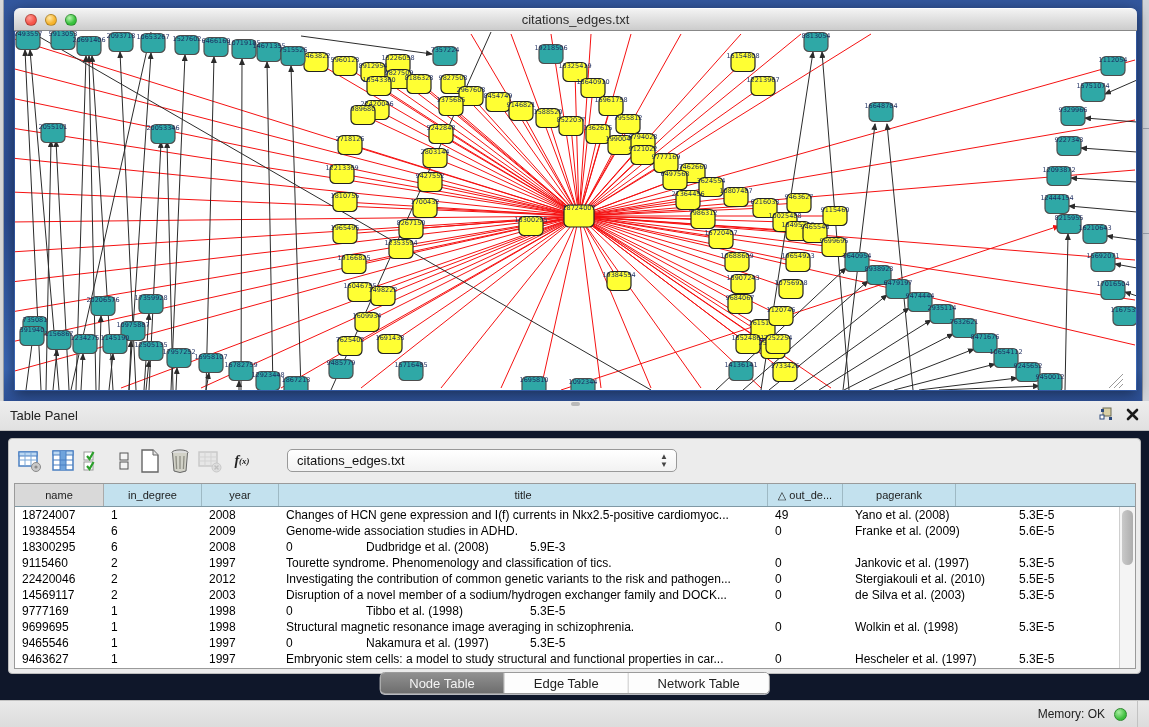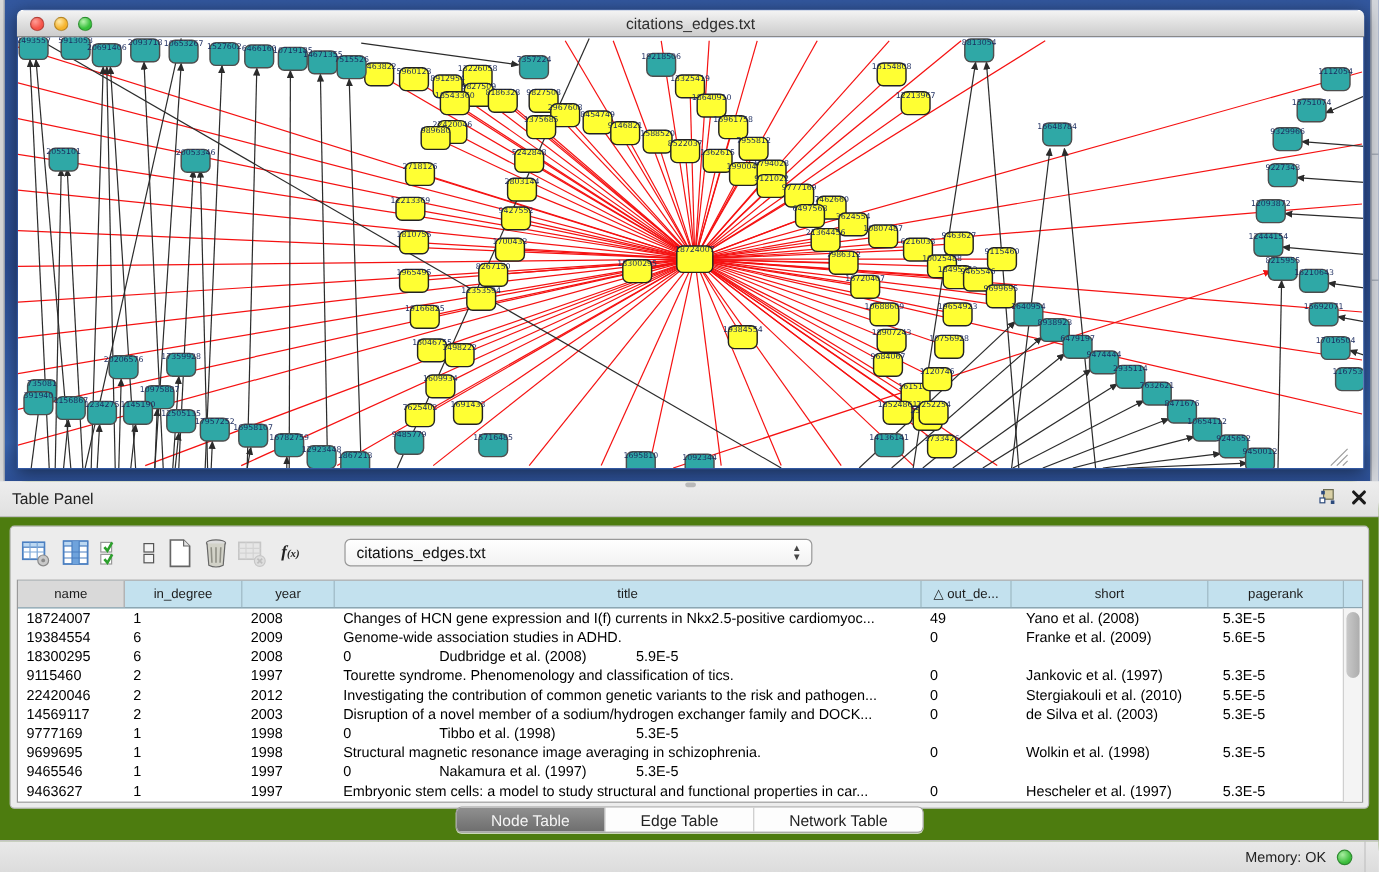--- a/index.html
+++ b/index.html
@@ -20,21 +20,21 @@
     border-radius:6px 6px 0 0; position:relative; border-top:1px solid #fdfdfd; }
   .titlebar .title { text-align:center; font-size:13px; color:#2e2e2e; line-height:22px; }
   .light { position:absolute; top:5px; width:12px; height:12px; border-radius:50%; border:1px solid rgba(0,0,0,.25); }
   .light.red { left:11px; background:radial-gradient(circle at 35% 30%, #ff9d96, #f55449 60%); }
   .light.yellow { left:31px; background:radial-gradient(circle at 35% 30%, #ffe9a8, #f6b32c 60%); }
   .light.green { left:51px; background:radial-gradient(circle at 35% 30%, #b9f4b0, #37c13c 60%); }
   .graph-area { position:relative; width:1121px; height:359px; margin-left:1px; background:#ffffff; overflow:hidden; }
   .graph-area svg { position:absolute; left:0; top:0; }
 
   
-  .table-panel { position:absolute; left:0; top:401px; width:1149px; height:326px; background:#4d7c0f;border-radius:23px; }
+  .table-panel { position:absolute; left:0; top:401px; width:1149px; height:326px; background:#0f172a; }
   .panel-header { position:relative; height:30px; background:linear-gradient(#ededed,#e1e1e1); border-bottom:1px solid #bdbdbd; }
   .panel-header .ph-title { position:absolute; left:10px; top:0; line-height:30px; font-size:13px; color:#222; }
   .ph-icons { position:absolute; right:10px; top:6px; display:flex; gap:12px; align-items:center; }
   .splitter-grip { position:absolute; left:571px; top:1px; width:9px; height:4px; background:#b9b9b9; border-radius:2px; }
 
   .inner { position:absolute; left:8px; right:8px; top:37px; height:236px; background:#ececec;
     border:1px solid #bcbcbc; border-radius:4px; }
   .toolbar { position:relative; height:44px; }
   .tool { position:absolute; top:9px; width:26px; height:26px; display:flex; align-items:center; justify-content:center; }
   .combo { position:absolute; left:278px; top:10px; width:390px; height:23px; background:linear-gradient(#ffffff,#f2f2f2);
@@ -859,21 +859,20 @@
         </div>
       </div>
 
       <div class="dtable">
         <div class="thead">
           <div class="th c0">name</div>
           <div class="th c1">in_degree</div>
           <div class="th c2">year</div>
           <div class="th c3">title</div>
           <div class="th c4"><span>△</span> <span>out_de...</span></div>
-          <div class="th c5">short</div>
           <div class="th c6">pagerank</div>
         </div>
         <div class="tbody">
             <div class="trow">
               <div class="td c0">18724007</div>
               <div class="td c1">1</div>
               <div class="td c2">2008</div>
               <div class="td c3">Changes of HCN gene expression and I(f) currents in Nkx2.5-positive cardiomyoc...</div>
               <div class="td c4">49</div>
               <div class="td c5">Yano et al. (2008)</div>
@@ -887,21 +886,21 @@
               <div class="td c4">0</div>
               <div class="td c5">Franke et al. (2009)</div>
               <div class="td c6">5.6E-5</div>
             </div>
             <div class="trow">
               <div class="td c0">18300295</div>
               <div class="td c1">6</div>
               <div class="td c2">2008</div>
               <div class="td c4">0</div>
               <div class="td c5">Dudbridge et al. (2008)</div>
-              <div class="td c6">5.9E-5</div>
+              <div class="td c6">5.9E-3</div>
             </div>
             <div class="trow">
               <div class="td c0">9115460</div>
               <div class="td c1">2</div>
               <div class="td c2">1997</div>
               <div class="td c3">Tourette syndrome. Phenomenology and classification of tics.</div>
               <div class="td c4">0</div>
               <div class="td c5">Jankovic et al. (1997)</div>
               <div class="td c6">5.3E-5</div>
             </div>

